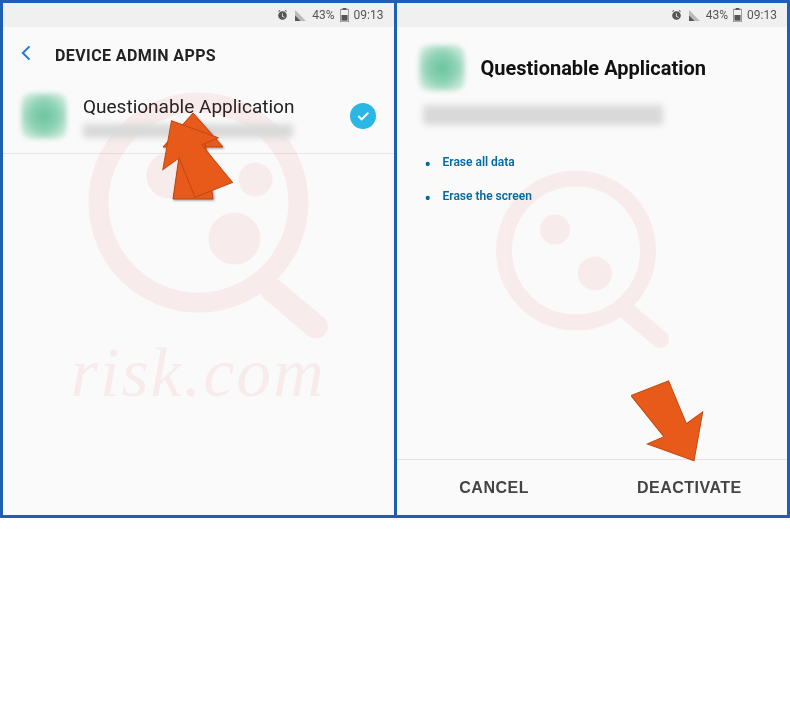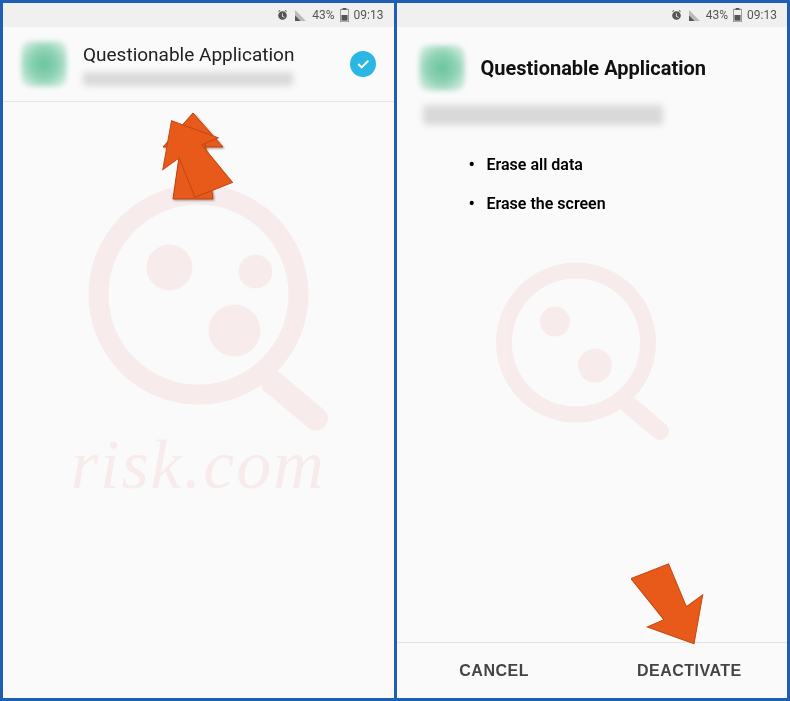--- a/index.html
+++ b/index.html
@@ -7,21 +7,21 @@
     font-family: -apple-system, BlinkMacSystemFont, "Segoe UI", Roboto, Arial, sans-serif;
     background: #fff;
     width: 790px;
     height: 701px;
     position: relative;
     overflow: hidden;
   }
   .container {
     display: flex;
     width: 790px;
-    height: 701px;
+    height: 518px;
     background: #1e5fb3;
     padding: 3px;
     gap: 3px;
   }
   .screen {
     flex: 1;
     background: #fafafa;
     position: relative;
     display: flex;
     flex-direction: column;
@@ -88,25 +88,24 @@
     padding: 18px 22px 8px 22px;
   }
   .detail-title { font-size: 20px; font-weight: 700; color:#111; }
   .detail-sub { padding: 0 22px 10px 22px; }
   .perms {
     list-style: none;
     padding: 10px 26px 0 46px;
   }
   .perms li {
     position: relative;
-    font-size: 16px;
+    font-size: 12px;
     font-weight: 600;
-    color: #000000;
+    color: #0369a1;
     padding: 10px 0;
-    margin-left: 44px;
   }
   .perms li::before {
     content: "•";
     position: absolute;
     left: -18px;
     top: 9px;
     font-size: 18px;
   }
   .footer {
     margin-top: auto;
@@ -184,20 +183,28 @@
       <span>
         <svg width="9" height="14" viewBox="0 0 10 16" fill="#555">
             <rect x="0" y="1.5" width="10" height="14.5" rx="1.5" fill="none" stroke="#555"></rect>
             <rect x="3" y="0" width="4" height="2"></rect>
             <rect x="1.5" y="8" width="7" height="6.5"></rect>
           </svg>
       </span>
       <span>09:13</span>
     </div>
 
+    <div class="appbar">
+      <span>
+        <svg class="back-arrow" viewBox="0 0 24 24" fill="none" stroke="#1f7ad6" stroke-width="2.4">
+            <path d="M15 4l-8 8 8 8"></path>
+          </svg>
+      </span>
+      <span class="appbar-title">DEVICE ADMIN APPS</span>
+    </div>
 
     <div class="list-row">
       <div class="app-icon"></div>
       <div class="app-text">
         <span class="app-name">Questionable Application</span>
         <div class="blurline w1"></div>
       </div>
       <div class="check-badge">
         <svg viewBox="0 0 24 24" fill="none" stroke="#fff" stroke-width="3">
             <path d="M5 12l5 5L20 7"></path>

